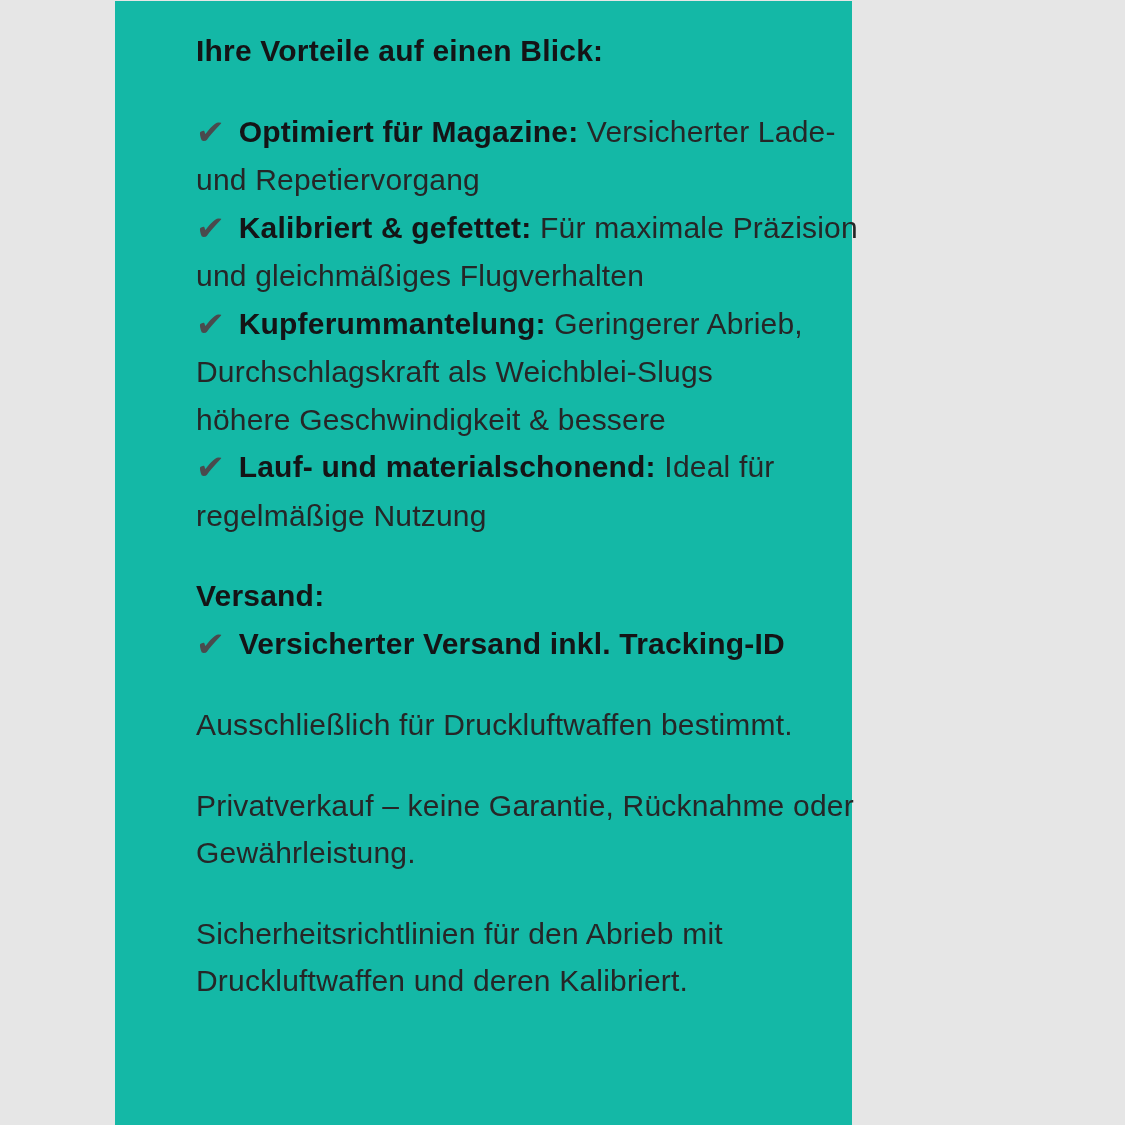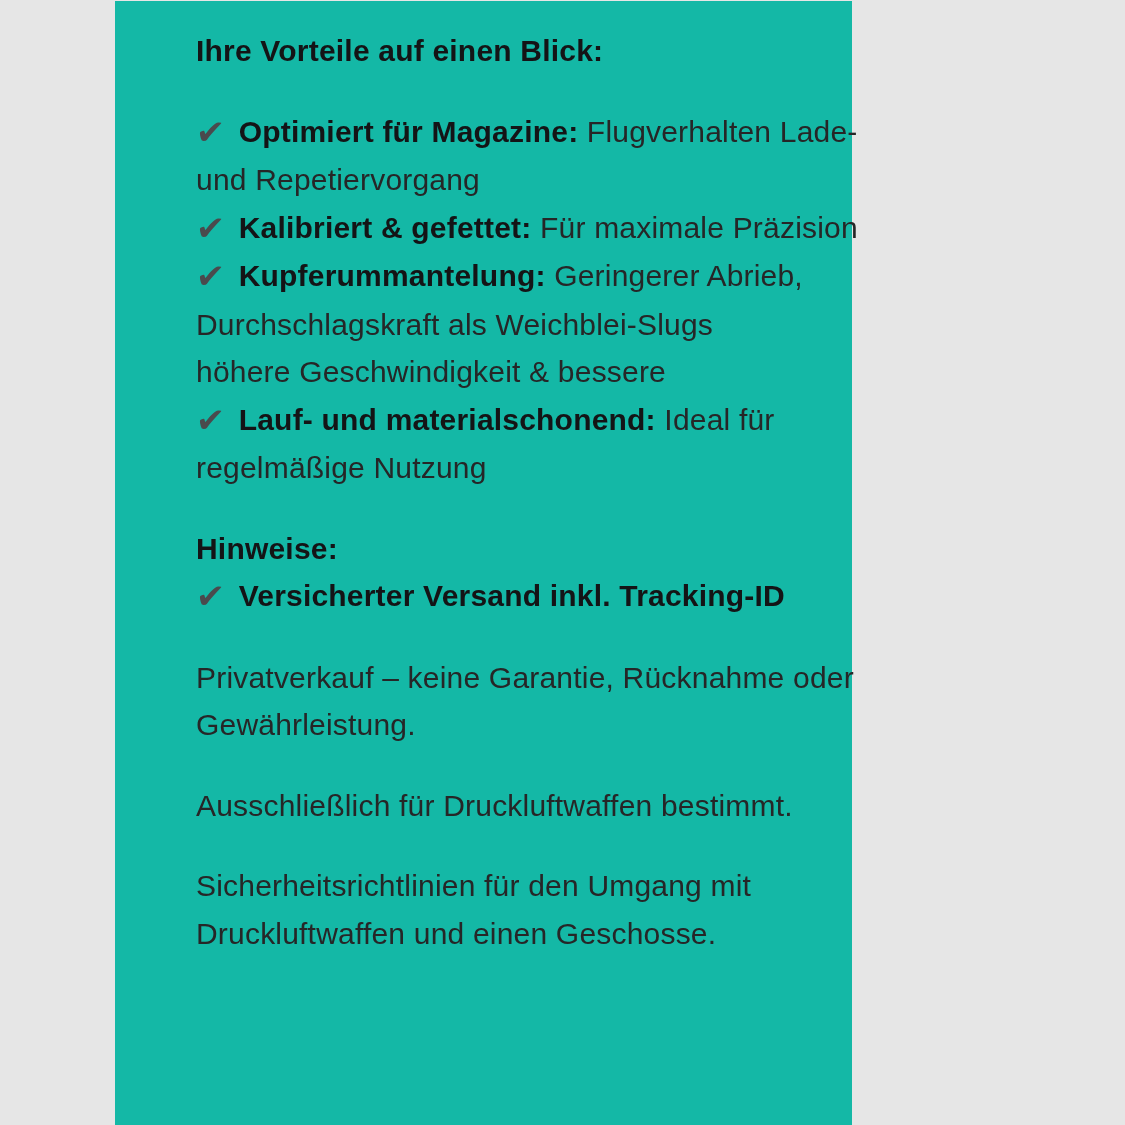--- a/index.html
+++ b/index.html
@@ -54,38 +54,39 @@
 </style>
 </head>
 <body>
 
 <div class="panel">
   <div class="text-container" id="text-container">
       <div class="block">
         <div class="line"><span class="seg bold">Ihre Vorteile auf einen Blick:</span></div>
       </div>
       <div class="block">
-        <div class="line"><span class="check">✔</span><span class="seg bold">Optimiert für Magazine:</span><span class="seg"> Flugverhalten Lade-</span></div>
+        <div class="line"><span class="check">✔</span><span class="seg bold">Optimiert für Magazine:</span><span class="seg"> Versicherter Lade-</span></div>
         <div class="line"><span class="seg">und Repetiervorgang</span></div>
         <div class="line"><span class="check">✔</span><span class="seg bold">Kalibriert &amp; gefettet:</span><span class="seg"> Für maximale Präzision</span></div>
+        <div class="line"><span class="seg">und gleichmäßiges Flugverhalten</span></div>
         <div class="line"><span class="check">✔</span><span class="seg bold">Kupferummantelung:</span><span class="seg"> Geringerer Abrieb,</span></div>
         <div class="line"><span class="seg">Durchschlagskraft als Weichblei-Slugs</span></div>
         <div class="line"><span class="seg">höhere Geschwindigkeit &amp; bessere</span></div>
         <div class="line"><span class="check">✔</span><span class="seg bold">Lauf- und materialschonend:</span><span class="seg"> Ideal für</span></div>
         <div class="line"><span class="seg">regelmäßige Nutzung</span></div>
       </div>
       <div class="block">
-        <div class="line"><span class="seg bold">Hinweise:</span></div>
+        <div class="line"><span class="seg bold">Versand:</span></div>
         <div class="line"><span class="check">✔</span><span class="seg bold">Versicherter Versand inkl. Tracking-ID</span></div>
+      </div>
+      <div class="block">
+        <div class="line"><span class="seg">Ausschließlich für Druckluftwaffen bestimmt.</span></div>
       </div>
       <div class="block">
         <div class="line"><span class="seg">Privatverkauf – keine Garantie, Rücknahme oder</span></div>
         <div class="line"><span class="seg">Gewährleistung.</span></div>
       </div>
       <div class="block">
-        <div class="line"><span class="seg">Ausschließlich für Druckluftwaffen bestimmt.</span></div>
-      </div>
-      <div class="block">
-        <div class="line"><span class="seg">Sicherheitsrichtlinien für den Umgang mit</span></div>
-        <div class="line"><span class="seg">Druckluftwaffen und einen Geschosse.</span></div>
+        <div class="line"><span class="seg">Sicherheitsrichtlinien für den Abrieb mit</span></div>
+        <div class="line"><span class="seg">Druckluftwaffen und deren Kalibriert.</span></div>
       </div>
     </div>
 </div>
 
 </body></html>

